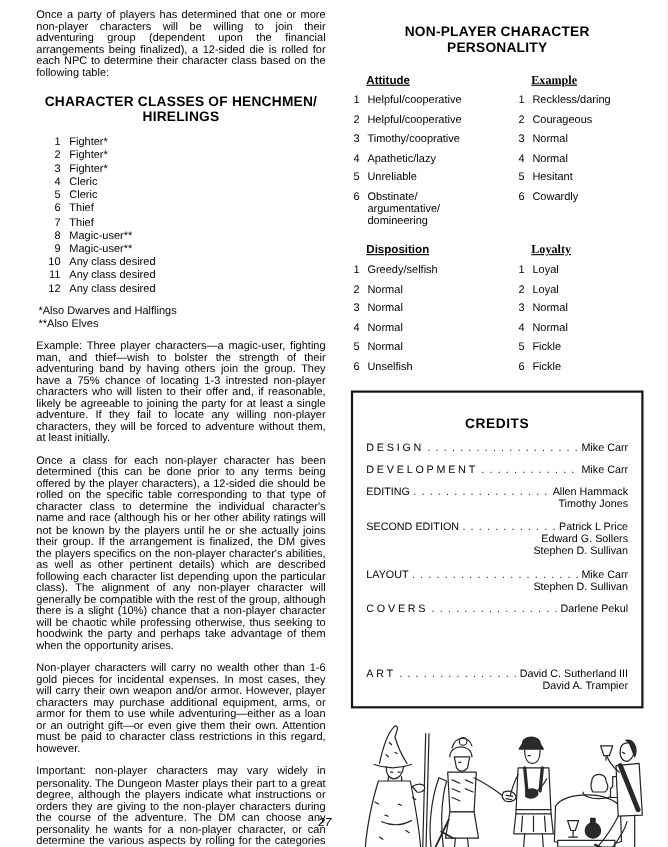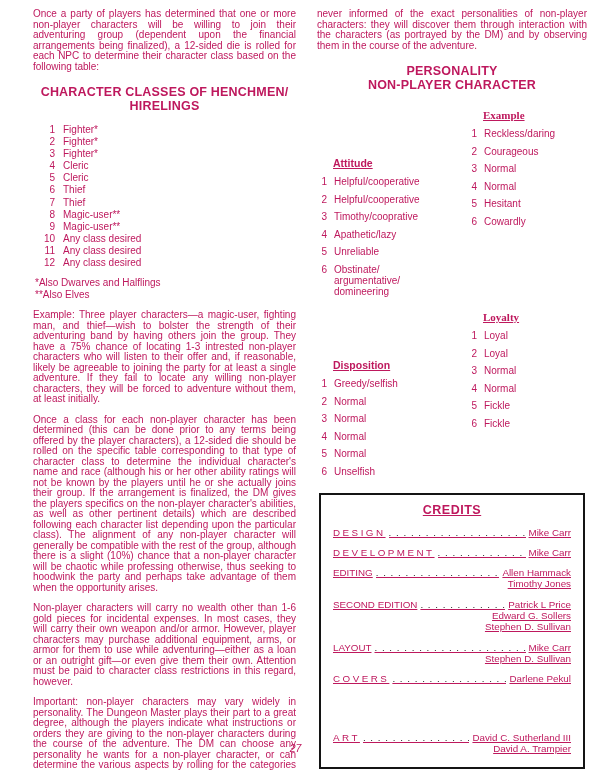--- a/index.html
+++ b/index.html
@@ -1,18 +1,18 @@
 <!DOCTYPE html>
 <html><head>
 <meta charset="utf-8">
 <style>
   html,body{margin:0;padding:0;background:#e8e8e6;}
   .page{
     position:relative;width:607px;height:770px;background:#ffffff;
-    font-family:"Liberation Sans", sans-serif;color:#be185d;overflow:hidden;
+    font-family:"Liberation Sans", sans-serif;color:#000000;overflow:hidden;
     margin:0 auto;
   }
   .cols{display:flex;padding:9px 20px 0 33px;gap:21px;}
   .col{display:block;}
   .col-left{width:263px;}
   .col-right{width:270px;}
 
   p.body{font-size:10px;line-height:10.5px;text-align:justify;margin:0 0 10px 0;}
 
   .sec-title{
@@ -20,34 +20,34 @@
     margin:13px 0 11px 0;letter-spacing:0.2px;
   }
 
   .class-table{margin:0 0 8px 6px;font-size:10px;}
   .class-row{display:flex;line-height:12.1px;}
   .class-roll{width:16px;text-align:right;margin-right:8px;}
   .footnotes{font-size:10px;line-height:11.5px;margin:7px 0 10px 2px;}
 
   
   .pers-grid{display:flex;margin:2px 0 2px 0;}
-  .pers-col-l{width:150px;margin-top:48px;}
+  .pers-col-l{width:150px;}
   .pers-col-r{width:118px;}
   .pers-header{
     font-weight:bold;font-size:10.5px;text-decoration:underline;
     margin:6px 0 7px 16px;
   }
   .pers-header.serif{font-family:"Liberation Serif", serif;font-size:11px;}
   .pers-row{display:flex;font-size:10px;line-height:11px;margin-bottom:6.5px;}
   .pers-roll{width:10px;text-align:right;margin-right:7px;flex:none;}
   .pers-item{max-width:95px;}
 
   
   .credits{
-    border:2px solid #141414;margin:10px 2px 0 2px;padding:6px 12px 10px 12px;text-decoration:underline;
+    border:2px solid #141414;margin:10px 2px 0 2px;padding:19px 12px 10px 12px;
   }
   .credits-title{
     text-align:center;font-weight:bold;font-size:12.5px;letter-spacing:0.5px;
     margin:2px 0 10px 0;
   }
   .credit{font-size:9.8px;margin-bottom:9px;}
   .credit:last-child{margin-bottom:2px;margin-top:48px;}
   .credit-line{display:flex;align-items:baseline;text-align:center;}
   .credit-label{white-space:nowrap;}
   .credit-label.spaced{letter-spacing:2.5px;}
@@ -136,25 +136,24 @@
         <div>**Also Elves</div>
       </div>
 
       <p class="body">Example: Three player characters—a magic-user, fighting man, and thief—wish to bolster the strength of their adventuring band by having others join the group. They have a 75% chance of locating 1-3 intrested non-player characters who will listen to their offer and, if reasonable, likely be agreeable to joining the party for at least a single adventure. If they fail to locate any willing non-player characters, they will be forced to adventure without them, at least initially.</p>
       <p class="body">Once a class for each non-player character has been determined (this can be done prior to any terms being offered by the player characters), a 12-sided die should be rolled on the specific table corresponding to that type of character class to determine the individual character's name and race (although his or her other ability ratings will not be known by the players until he or she actually joins their group. If the arrangement is finalized, the DM gives the players specifics on the non-player character's abilities, as well as other pertinent details) which are described following each character list depending upon the particular class). The alignment of any non-player character will generally be compatible with the rest of the group, although there is a slight (10%) chance that a non-player character will be chaotic while professing otherwise, thus seeking to hoodwink the party and perhaps take advantage of them when the opportunity arises.</p>
       <p class="body">Non-player characters will carry no wealth other than 1-6 gold pieces for incidental expenses. In most cases, they will carry their own weapon and/or armor. However, player characters may purchase additional equipment, arms, or armor for them to use while adventuring—either as a loan or an outright gift—or even give them their own. Attention must be paid to character class restrictions in this regard, however.</p>
       <p class="body">Important: non-player characters may vary widely in personality. The Dungeon Master plays their part to a great degree, although the players indicate what instructions or orders they are giving to the non-player characters during the course of the adventure. The DM can choose any personality he wants for a non-player character, or can determine the various aspects by rolling for the categories of attitude, disposition, courage, and loyalty on the following chart. Players are</p>
     </div>
 
     <div class="col col-right">
-      <p class="body">never informed of the exact personalities of non-player characters: they will discover them through interaction with the characters (as portrayed by the DM) and by observing them in the course of the adventure.</p>
 
       <div class="sec-title">
+        <div>NON-PLAYER CHARACTER</div>
         <div>PERSONALITY</div>
-        <div>NON-PLAYER CHARACTER</div>
       </div>
 
       <div class="pers-grid">
         <div class="pers-col-l">
           <div class="pers-header">Attitude</div>
           <div class="pers-row">
               <span class="pers-roll">1</span>
               <span class="pers-item">Helpful/cooperative</span>
             </div>
           <div class="pers-row">

